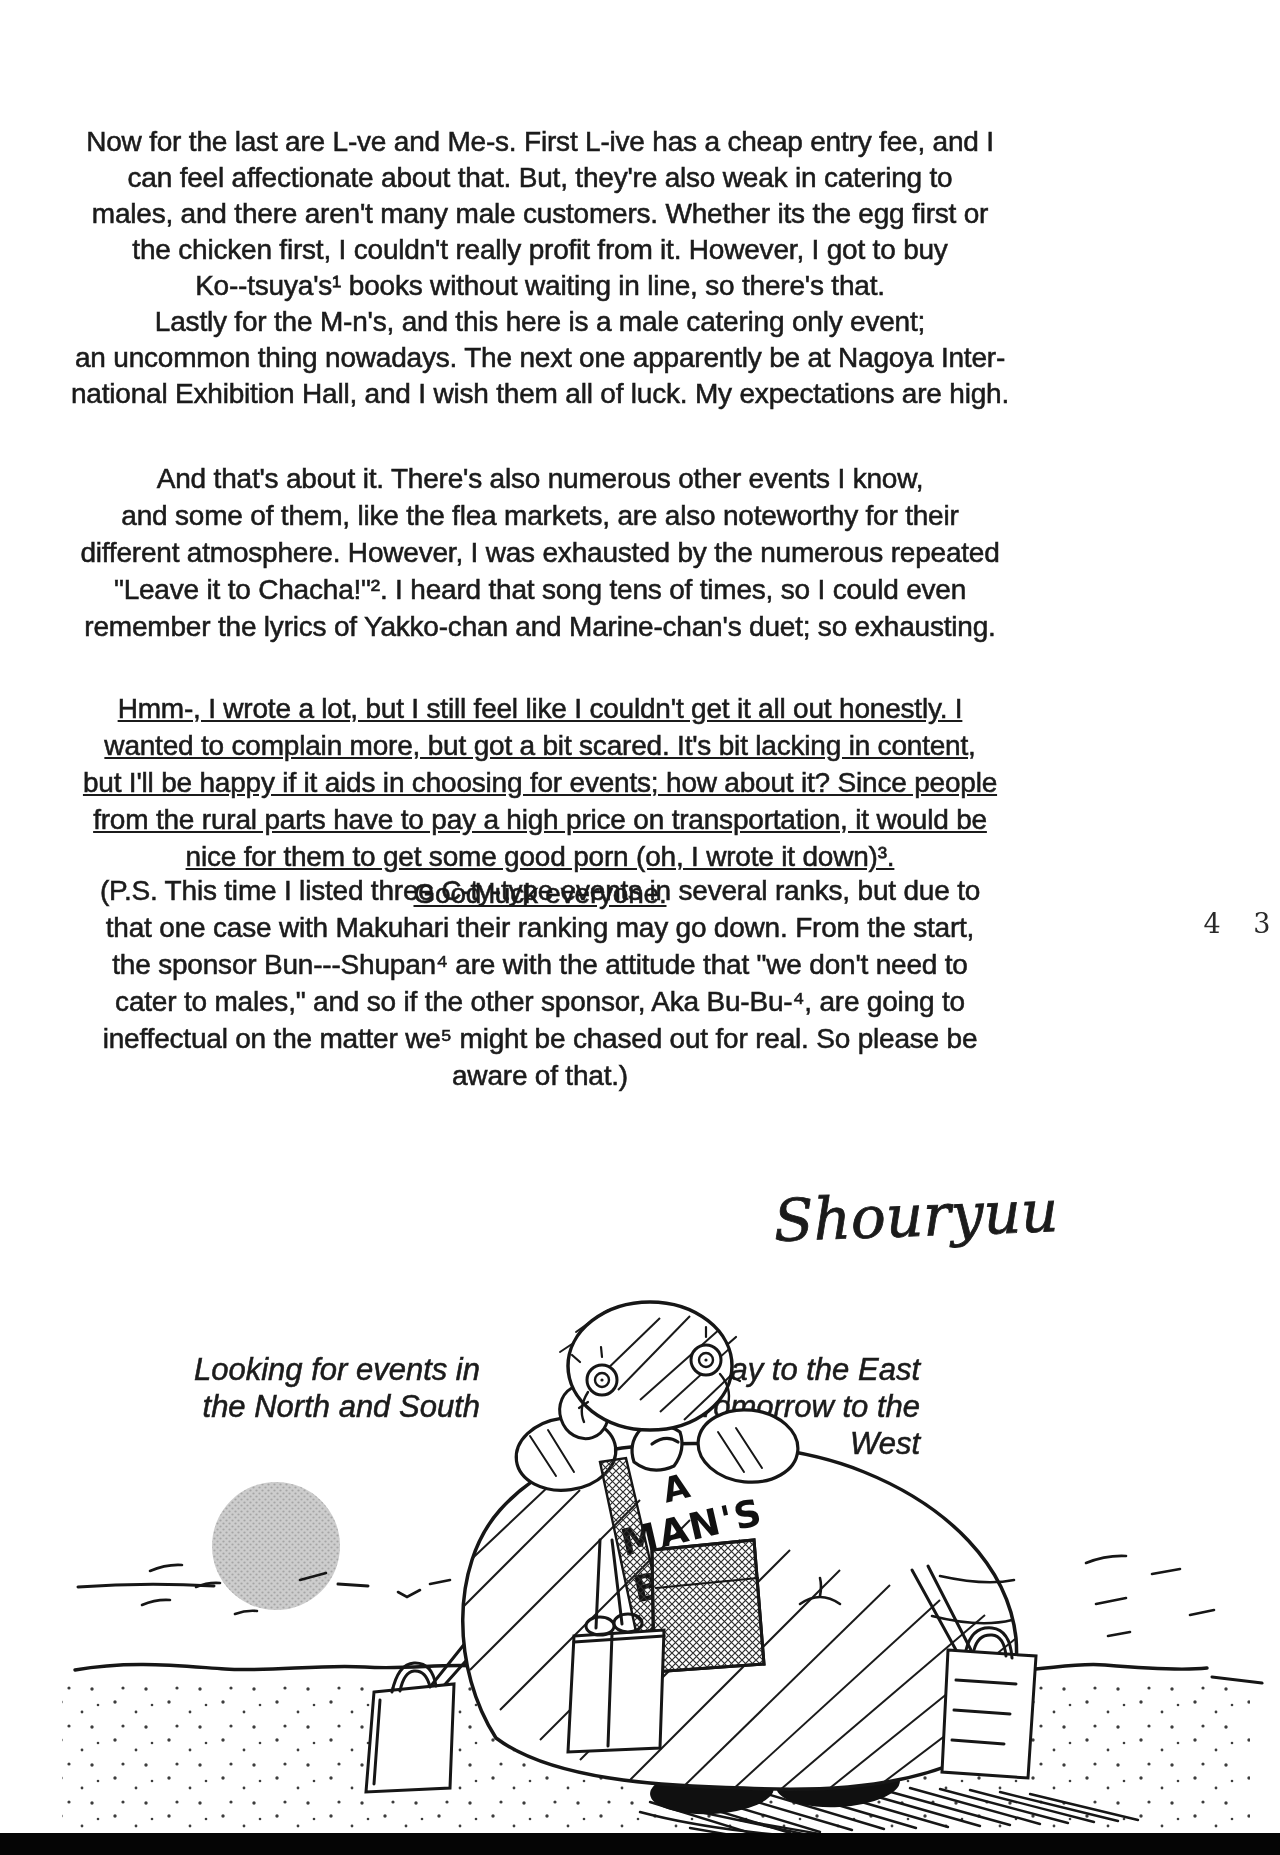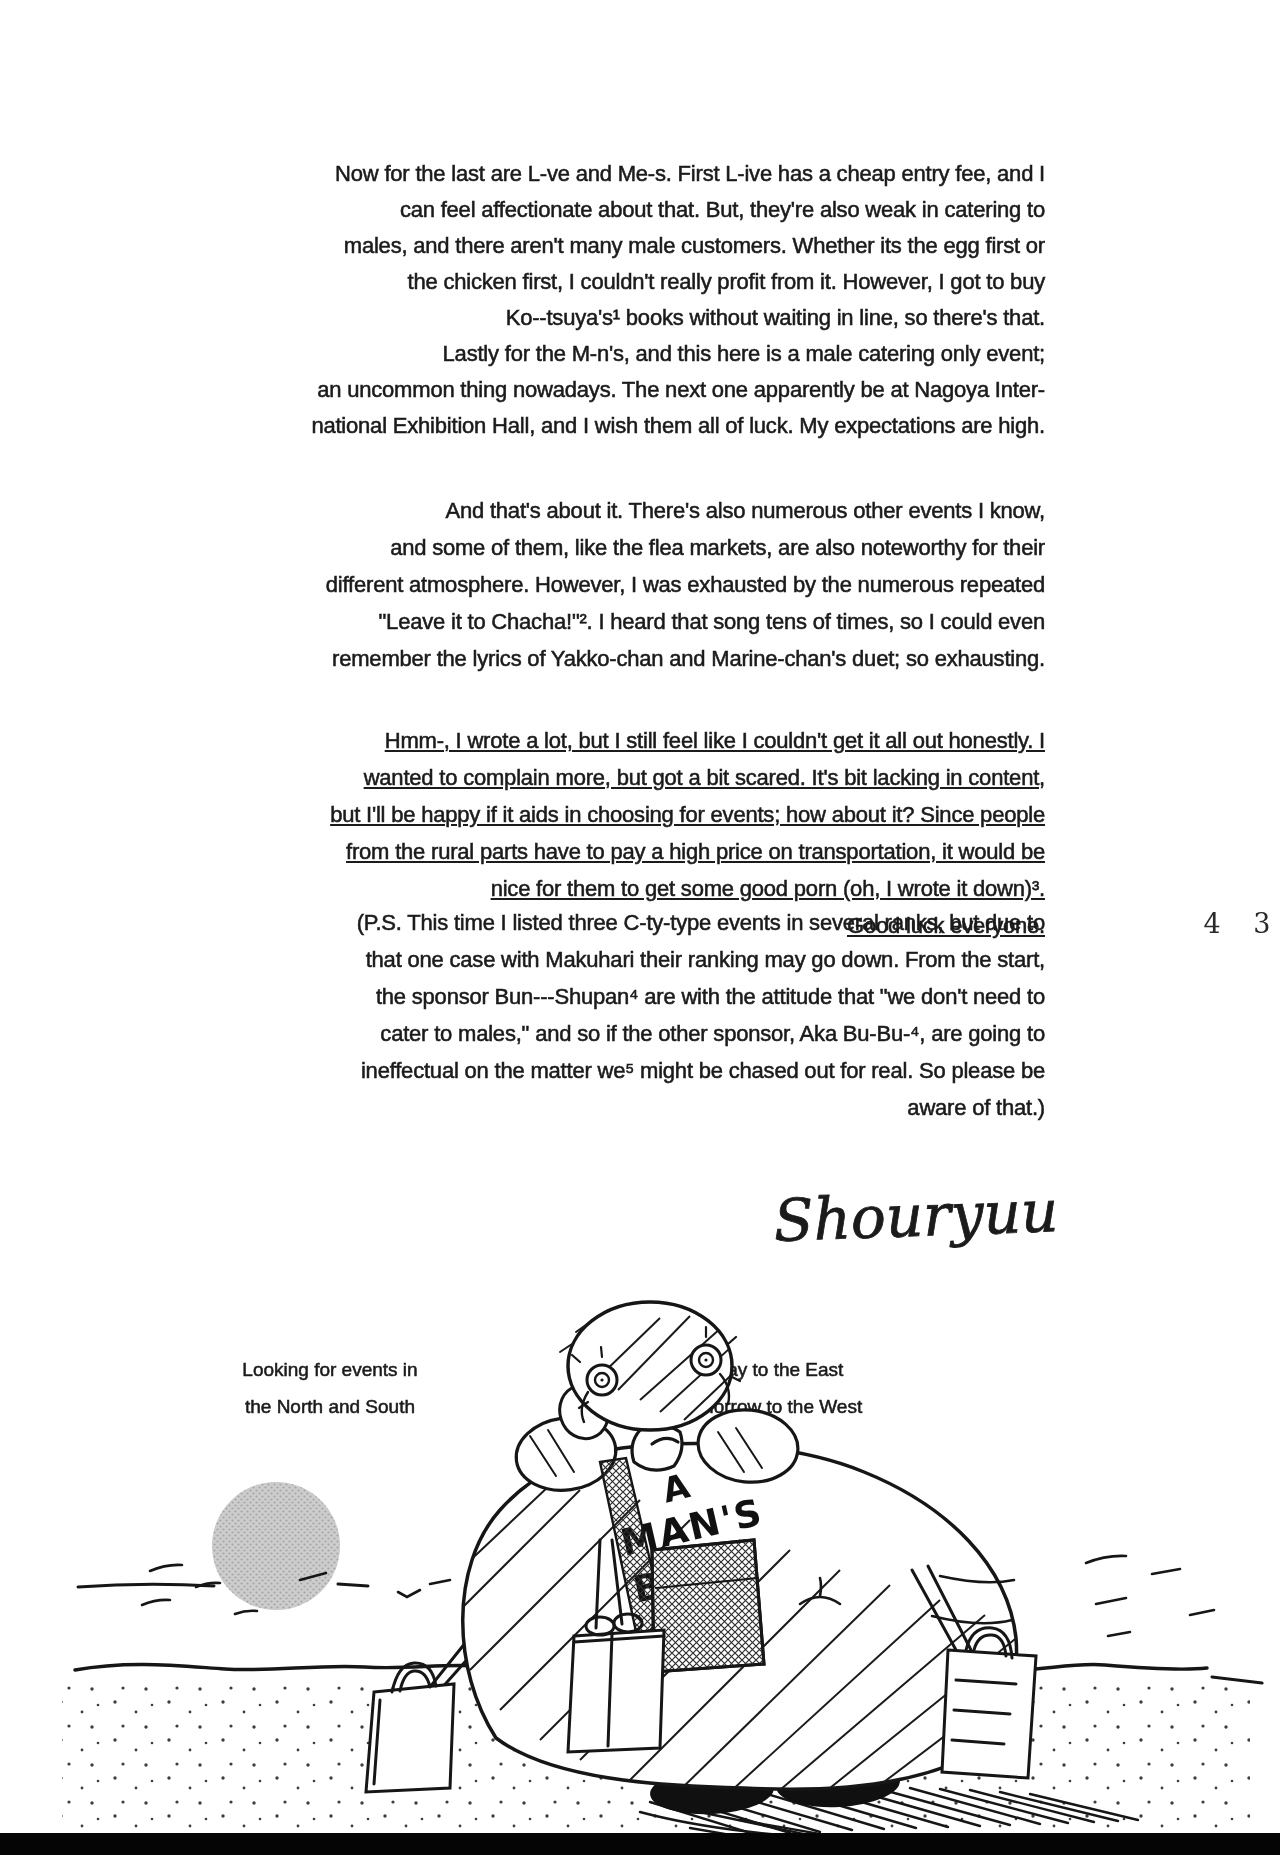--- a/index.html
+++ b/index.html
@@ -1,33 +1,33 @@
 <!DOCTYPE html>
 <html><head>
 <meta charset="utf-8">
 <style>
   html,body{margin:0;padding:0;width:1280px;height:1855px;background:#ffffff;overflow:hidden;}
   body{position:relative;font-family:"Liberation Sans",sans-serif;color:#1b1b1b;}
   .para{
     position:absolute;
+    text-align:center;
+    white-space:pre-line;
+    font-size:28px;
+    line-height:37px;
+    letter-spacing:-0.2px;
+    -webkit-text-stroke:0.55px #1b1b1b;
+  }
+  .para.first{line-height:36px;}
+  .caption{
+    position:absolute;
     text-align:right;
     white-space:pre-line;
-    font-size:22px;
+    font-size:31px;
     line-height:37px;
-    letter-spacing:-0.2px;
-    margin-top:32px;
-    -webkit-text-stroke:0.55px #1b1b1b;
-  }
-  .para.first{line-height:36px;}
-  .caption{
-    position:absolute;
-    text-align:center;
-    white-space:pre-line;
-    font-size:19px;
-    line-height:37px;
+    font-style:italic;
     -webkit-text-stroke:0.55px #1b1b1b;
   }
   .pageno{
     position:absolute;
     left:1188px;top:908px;width:110px;
     font-family:"DejaVu Serif",serif;
     font-size:27px;
     letter-spacing:12px;
     color:#2a2a2a;
     text-align:center;

